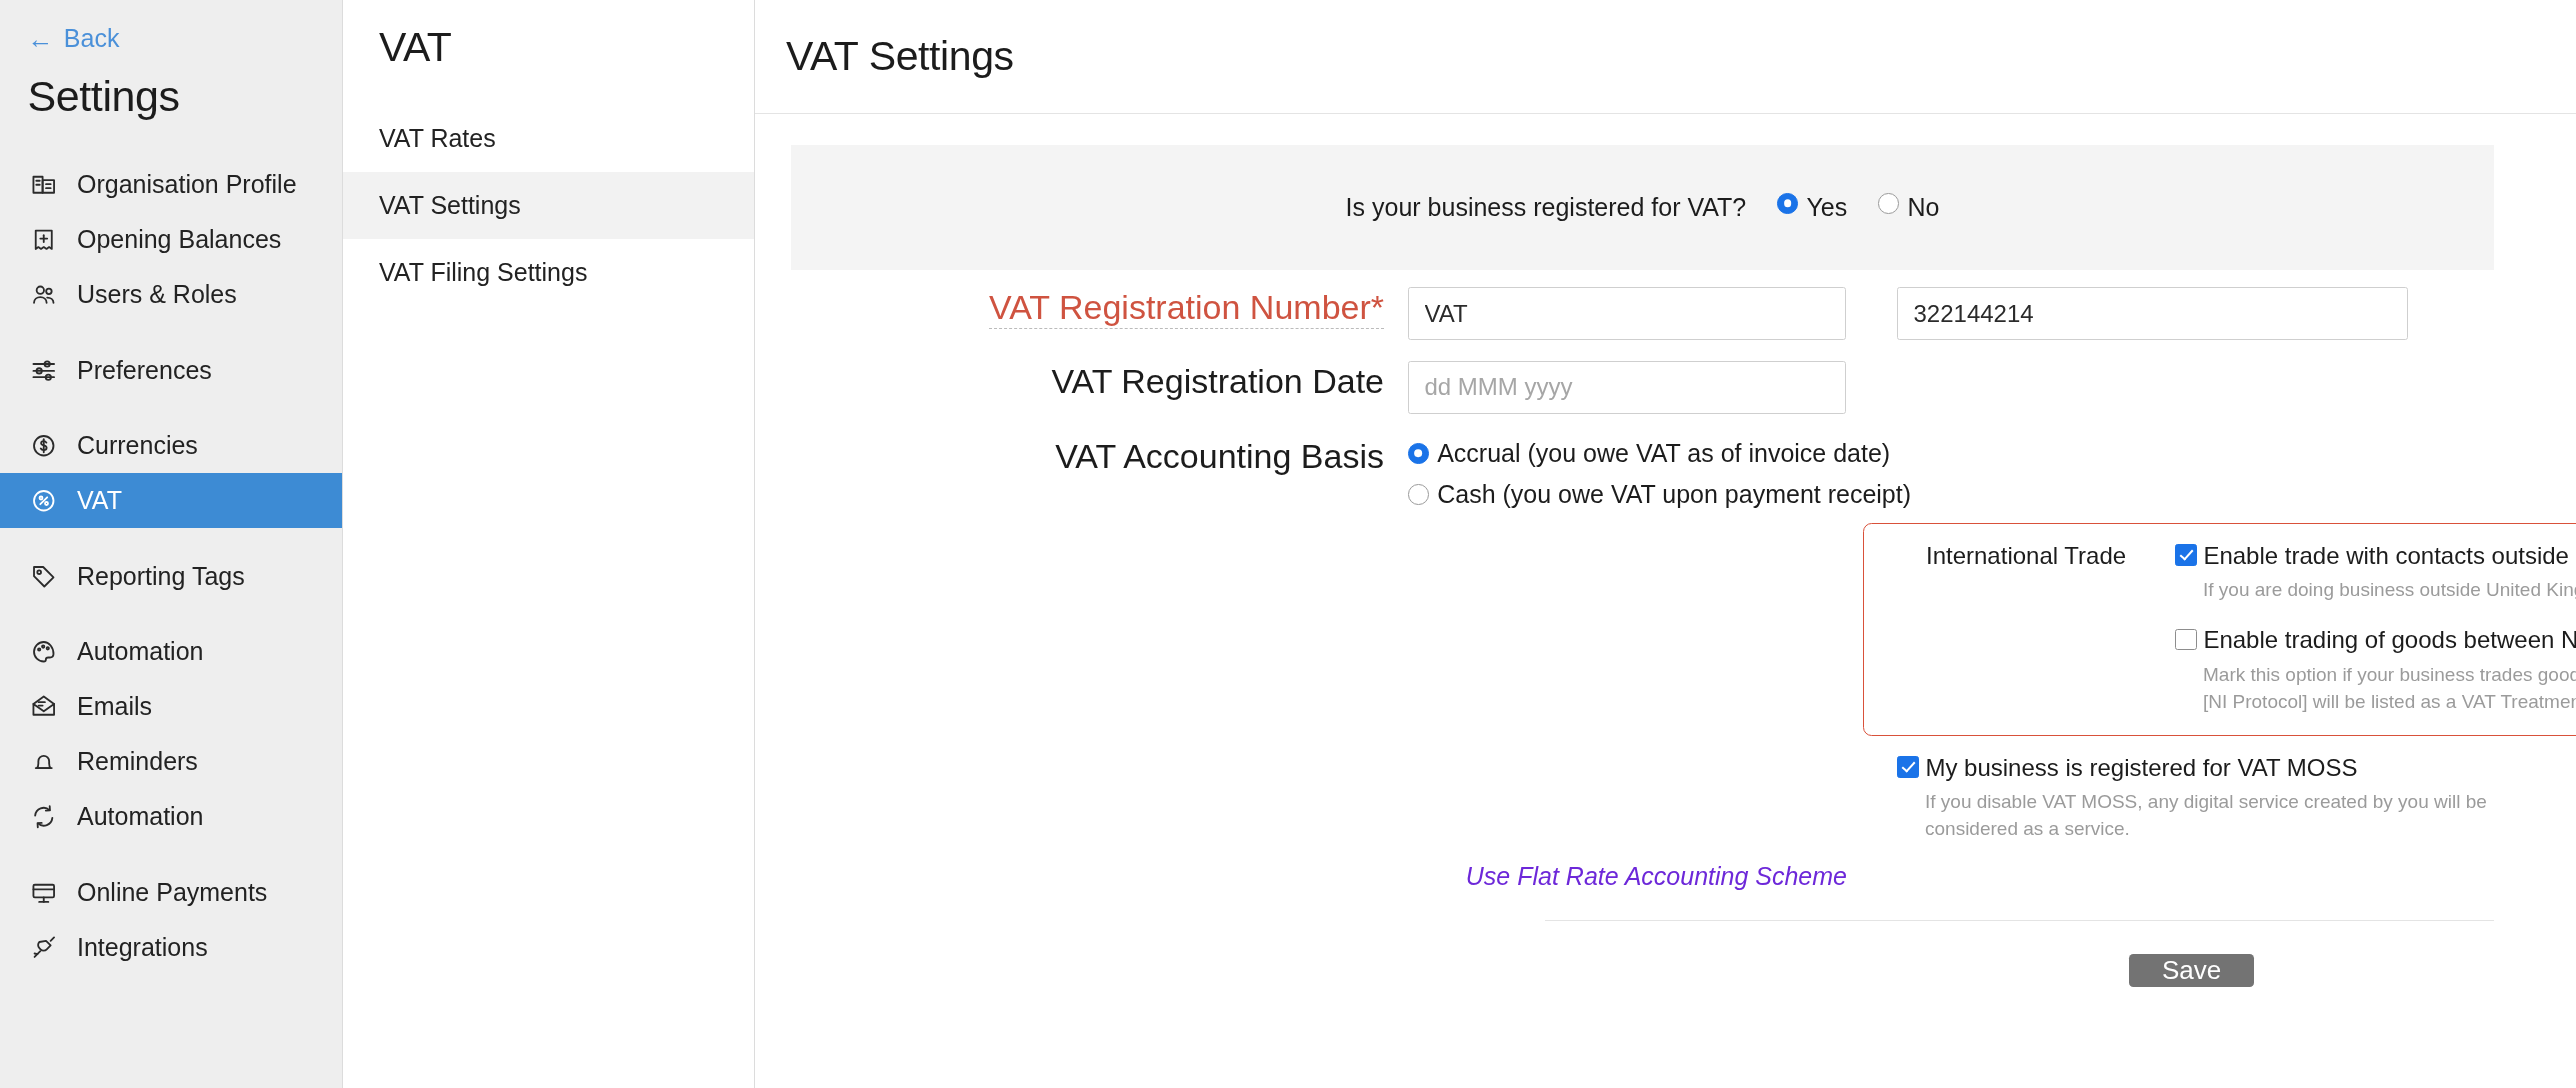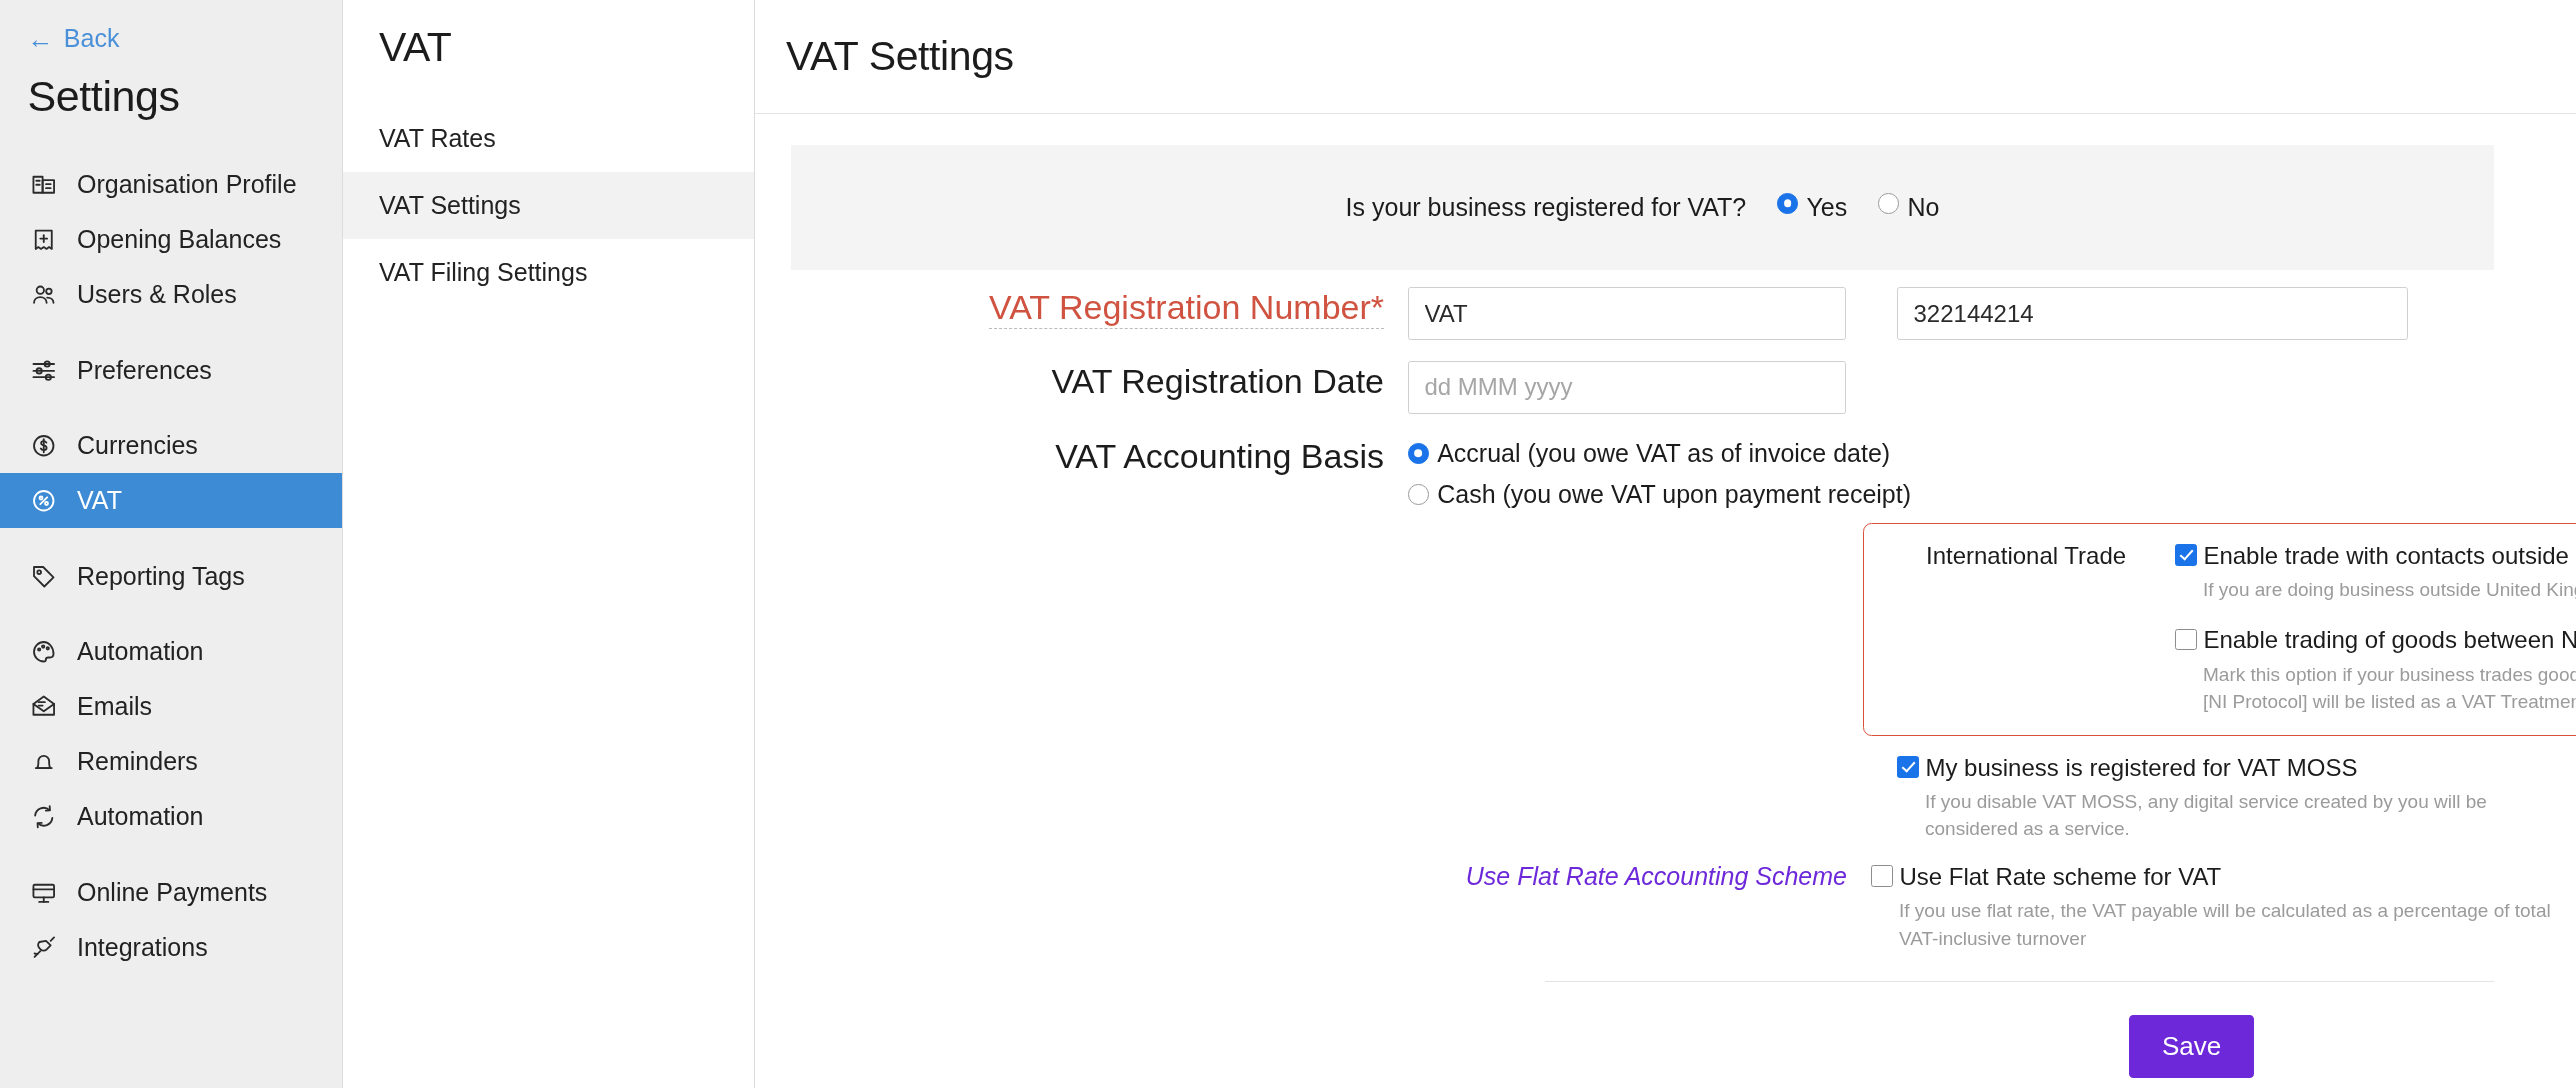--- a/index.html
+++ b/index.html
@@ -187,24 +187,24 @@
     width: 1116px; flex: 0 0 1116px; text-align: right; padding-right: 24px;
     font-size: 25px; color: #6d28d9; font-style: italic;
   }
 
   .divider {
     height: 0.9px; background: #e4e4e4;
     margin: 29px 82px 0 790px;
   }
   .save-wrap { padding: 33px 0 0 1374px; }
   .save-btn {
-    background: #6d28d9; color: #ffffff;
+    background: #737373; color: #ffffff;
     border: none; border-radius: 4.3px;
     font-size: 26px; font-family: "Liberation Sans", sans-serif;
-    padding: 16px 33px; cursor: pointer;
+    padding: 1px 33px; cursor: pointer;
   }
 </style>
 </head>
 <body>
 
 <div class="app">
 
   <div class="sidebar">
     <div class="back-row">
       <span class="back-arrow">←</span>
@@ -464,27 +464,20 @@
             <label class="cb-line">
               <span class="cb checked"></span>
               <span class="cb-text">My business is registered for VAT MOSS</span>
             </label>
             <div class="help">If you disable VAT MOSS, any digital service created by you will be considered as a service.</div>
           </div>
         </div>
 
         <div class="flat-row">
           <div class="flat-label">Use Flat Rate Accounting Scheme</div>
-          <div>
-            <label class="cb-line">
-              <span class="cb"></span>
-              <span class="cb-text">Use Flat Rate scheme for VAT</span>
-            </label>
-            <div class="help">If you use flat rate, the VAT payable will be calculated as a percentage of total VAT-inclusive turnover</div>
-          </div>
         </div>
 
         <div class="divider"></div>
 
         <div class="save-wrap">
           <button class="save-btn">Save</button>
         </div>
 
       </div>
     </div>

